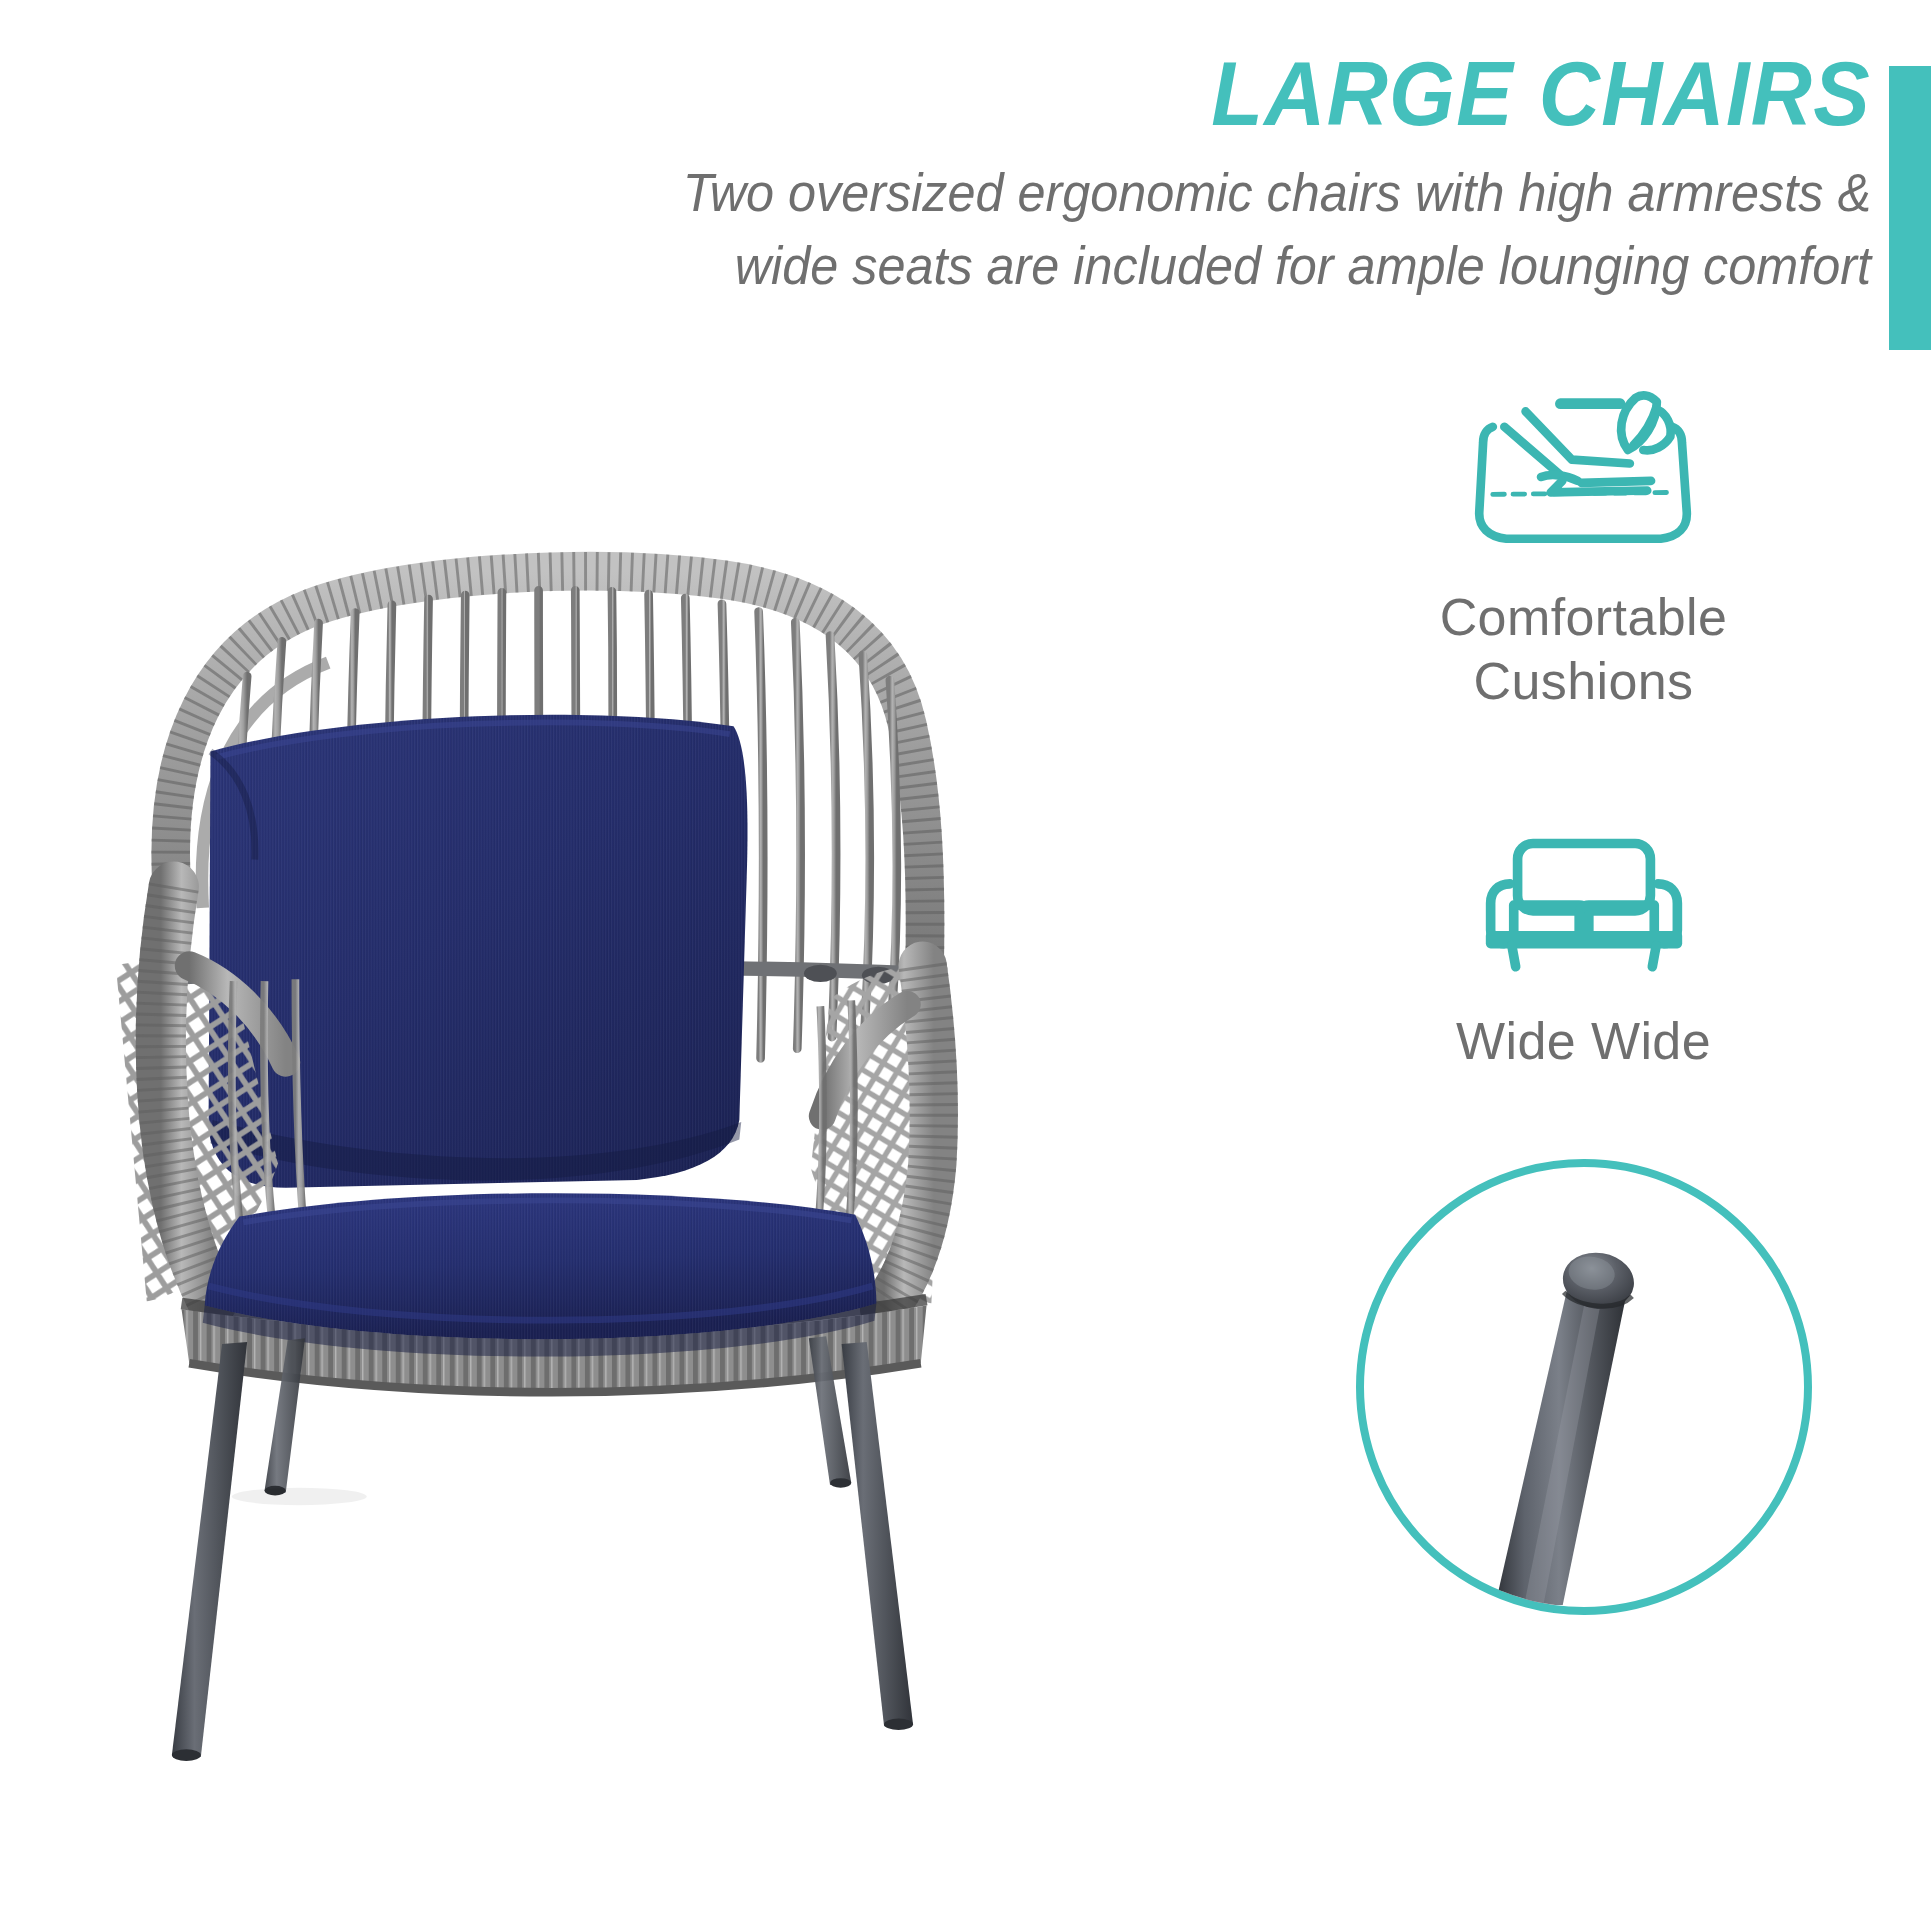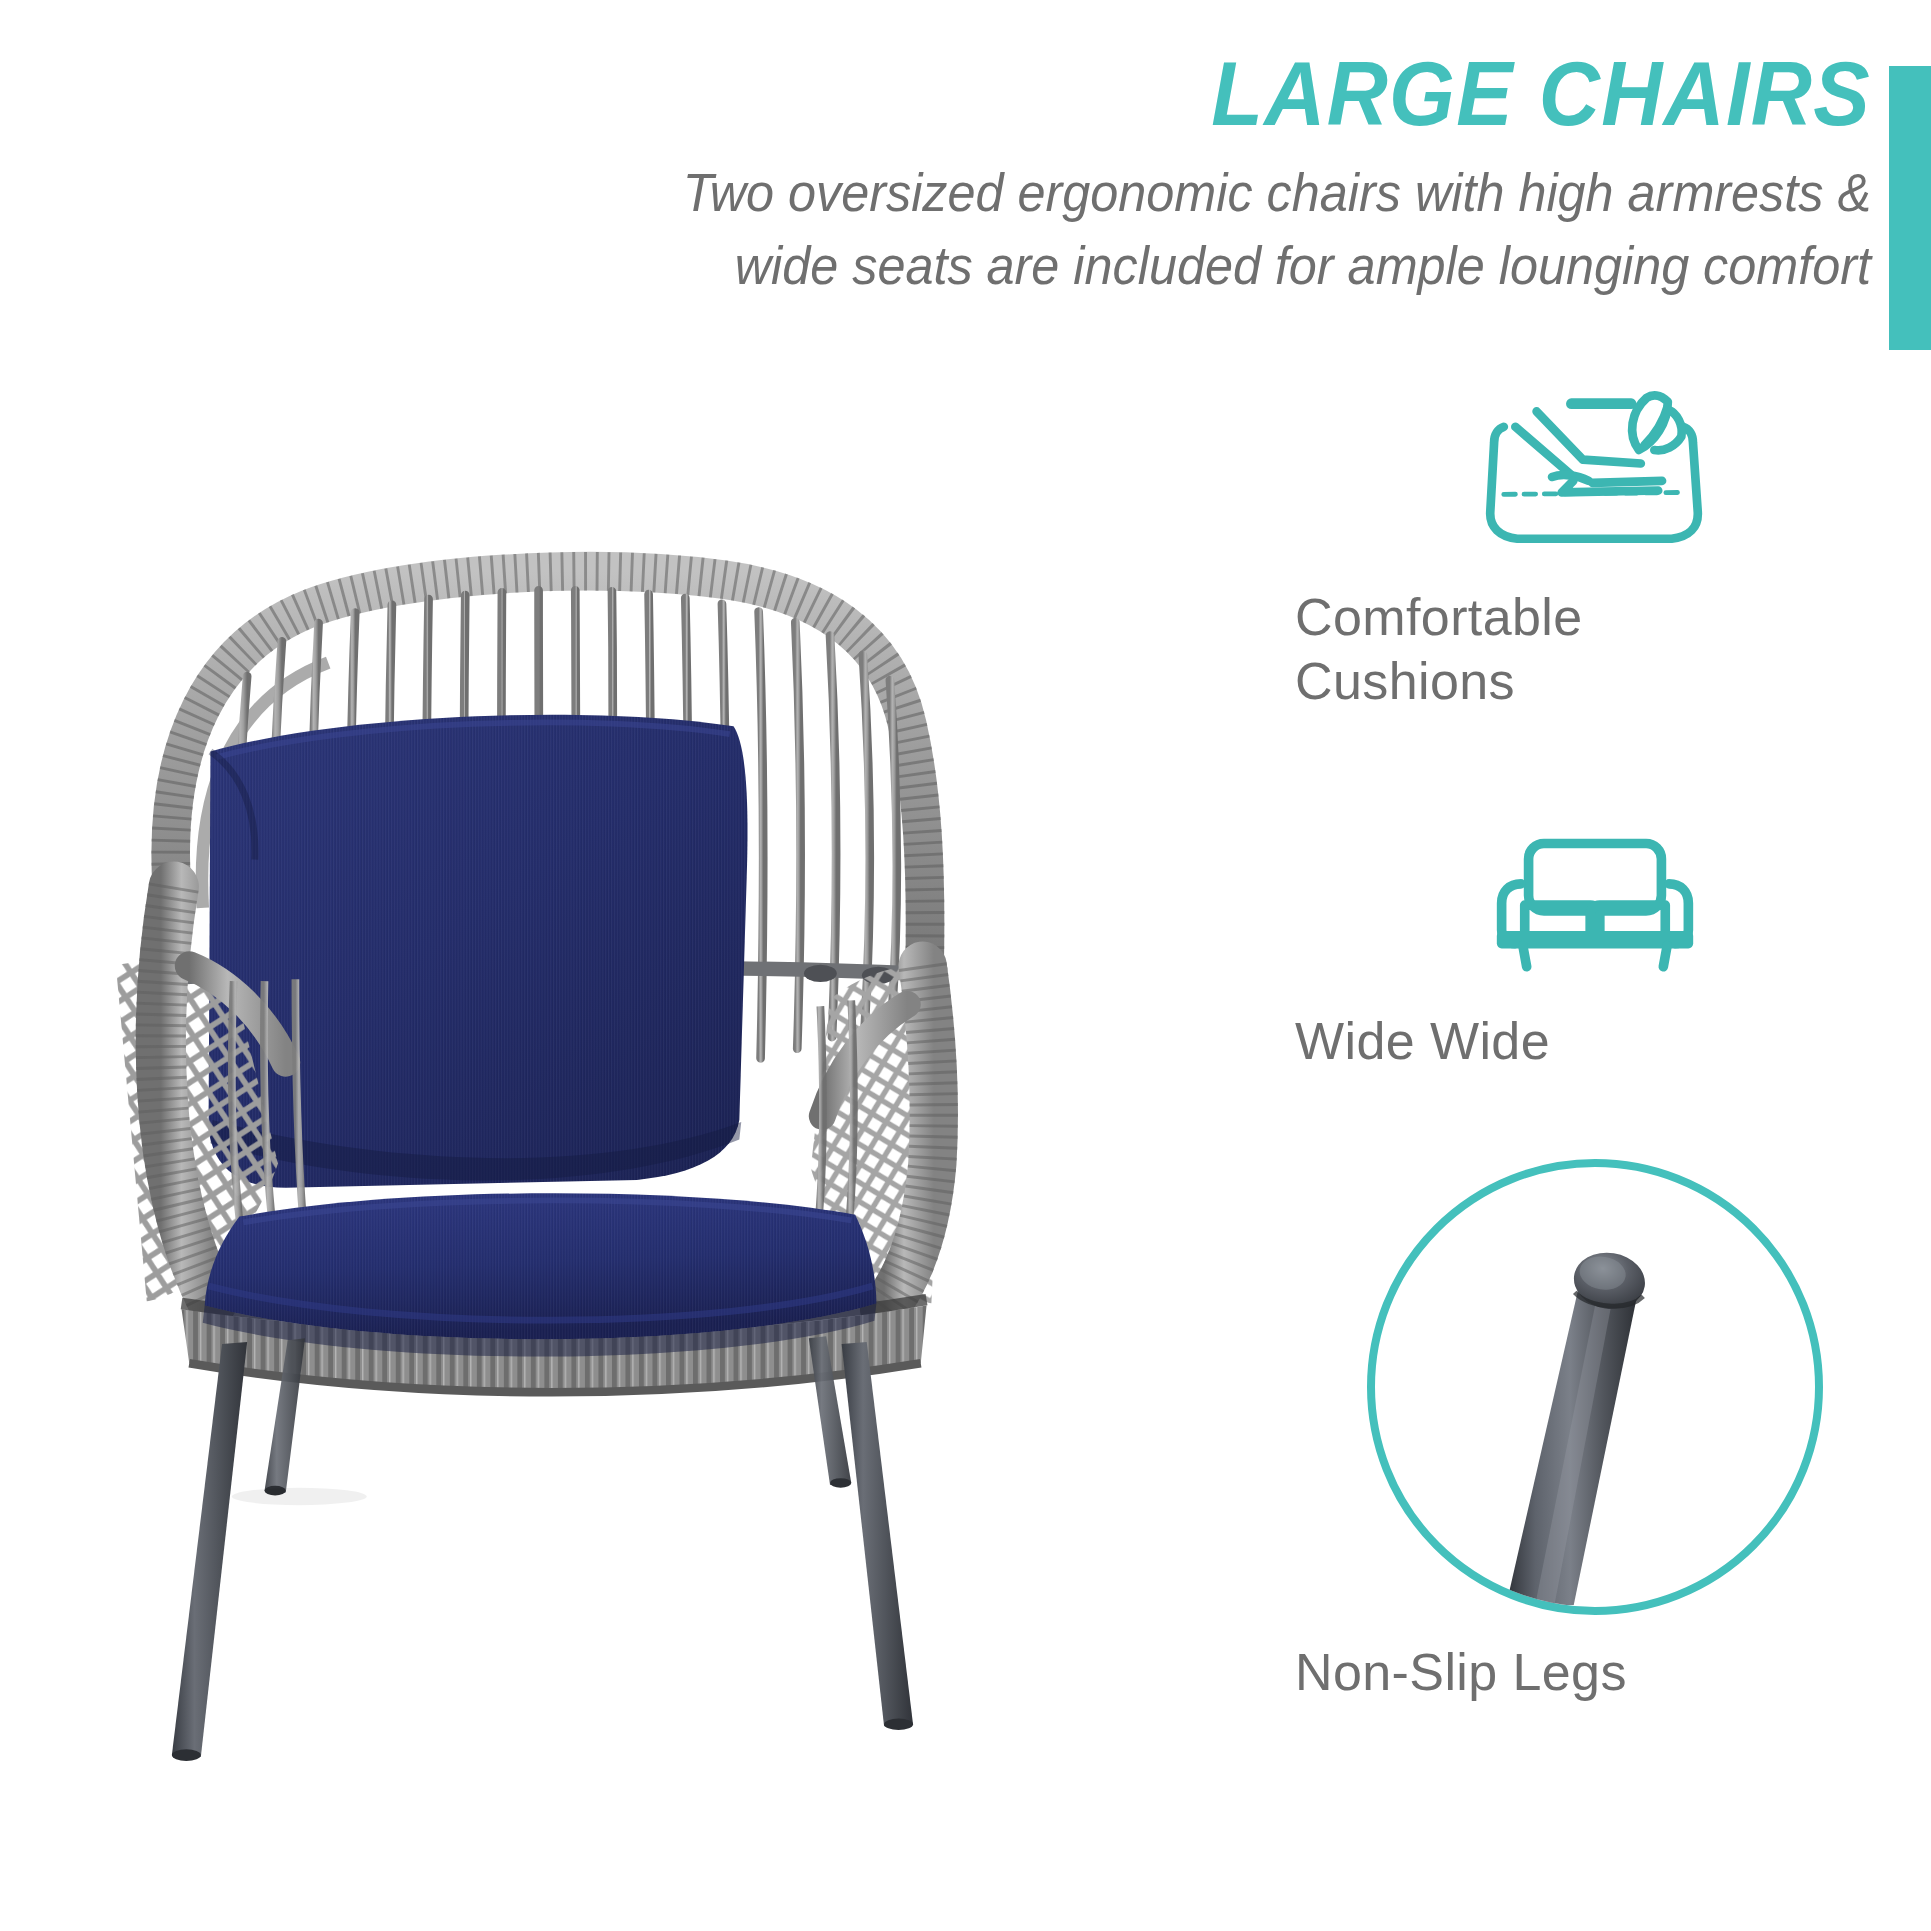--- a/index.html
+++ b/index.html
@@ -66,23 +66,23 @@
   
   .features {
     position: absolute;
     left: 1284px;
     top: 367px;
     width: 599px;
     height: 1506px;
   }
   .feature {
     position: absolute;
-    left: 11px;
+    left: 0;
     width: 599px;
-    text-align: left;
+    text-align: center;
   }
   .feature-1 { top: 0px; }
   .feature-2 { top: 463px; }
   .feature-3 { top: 792px; }
 
   .feature-icon {
     display: block;
     margin: 0 auto;
   }
   .feature-label {
@@ -432,18 +432,15 @@
 
           <path d="M232 124 L 248 127 L 186 454 L 166 454 Z" fill="#9aa0a9" opacity="0.32"></path>
 
           <ellipse cx="243" cy="118" rx="37" ry="29" transform="rotate(9 243 118)" fill="url(#legCap)"></ellipse>
           <ellipse cx="236" cy="110" rx="24" ry="17" transform="rotate(9 236 110)" fill="#8d939b" opacity="0.42"></ellipse>
 
           <path d="M207 130 C 222 146 262 150 278 134" fill="none" stroke="#23262a" stroke-width="5" opacity="0.7"></path>
         </svg>
       </div>
     </div>
-    <div class="feature-label">
-      <span>Non-Slip Legs</span>
-    </div>
   </div>
 </div>
 
 
 </body></html>

